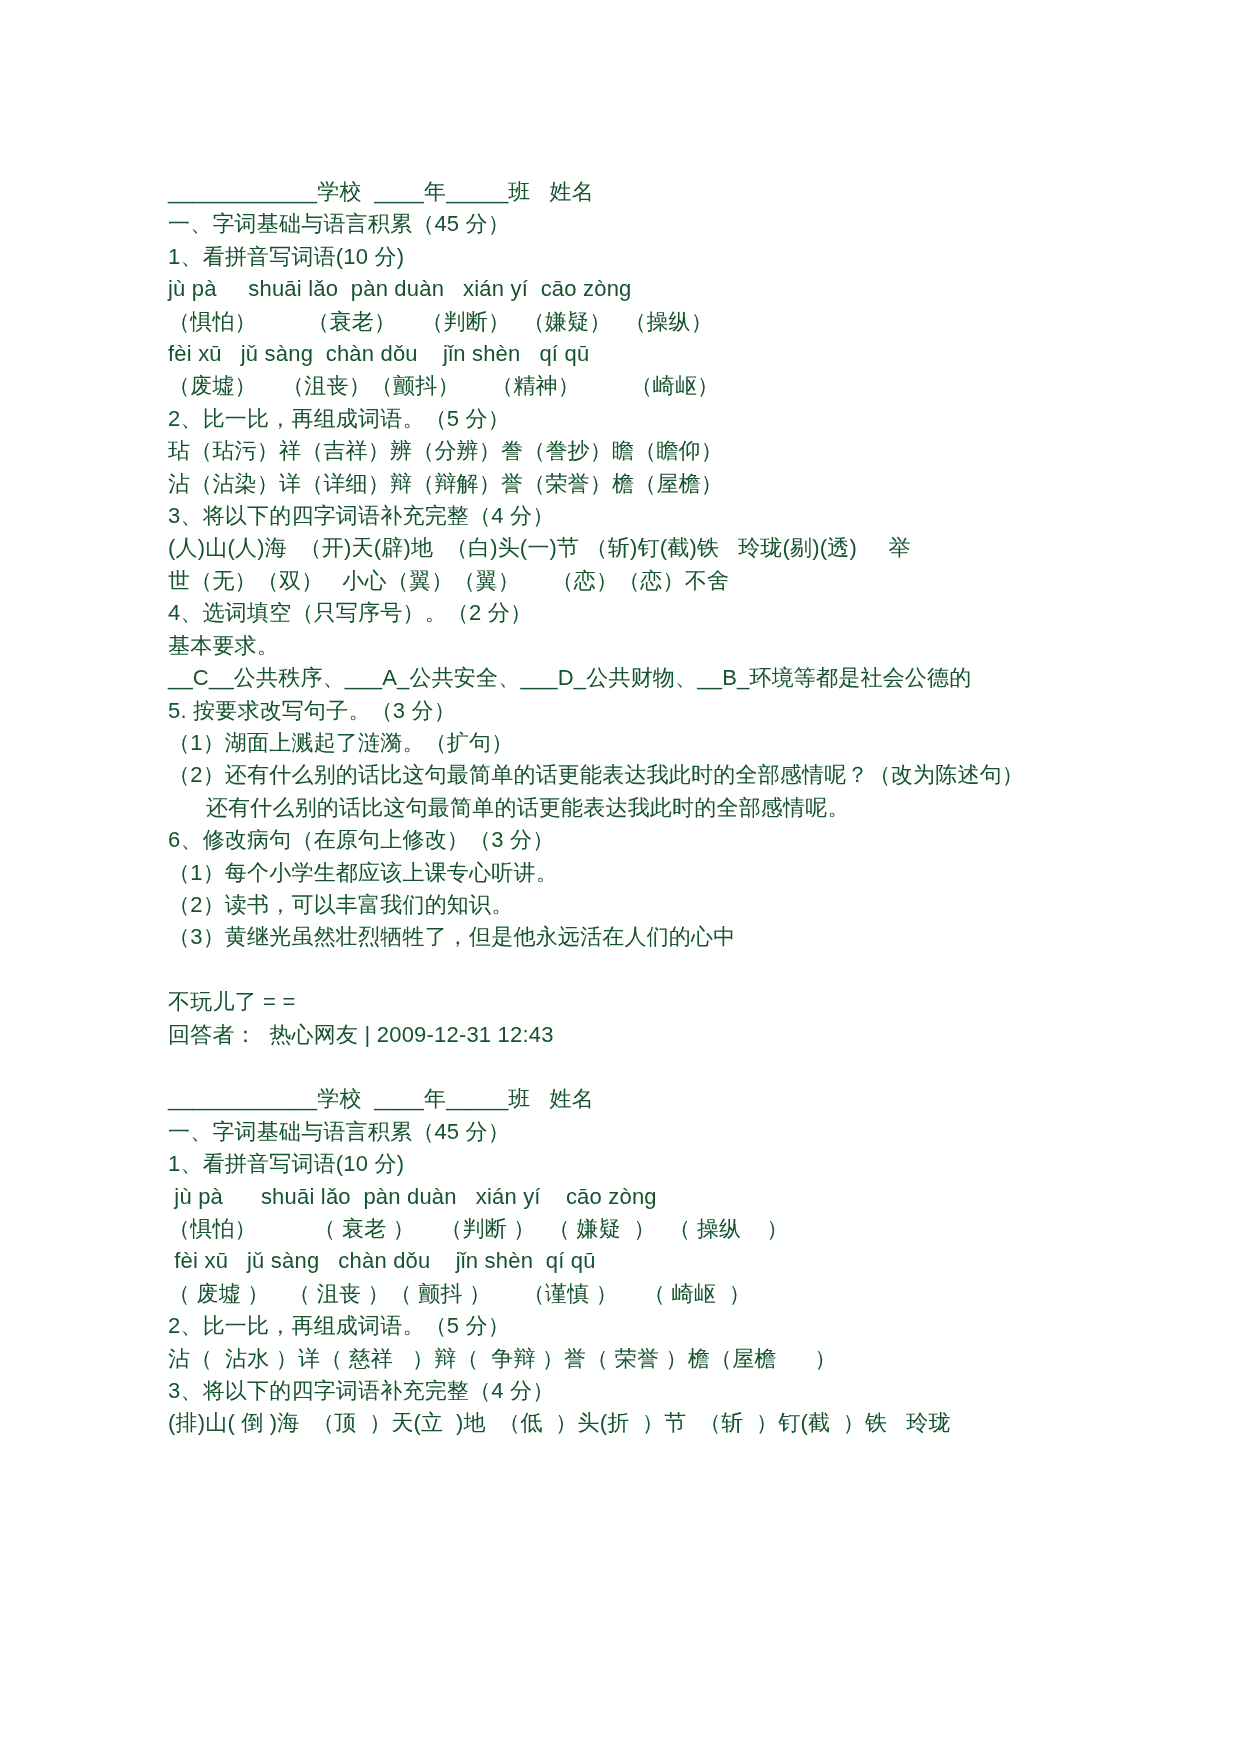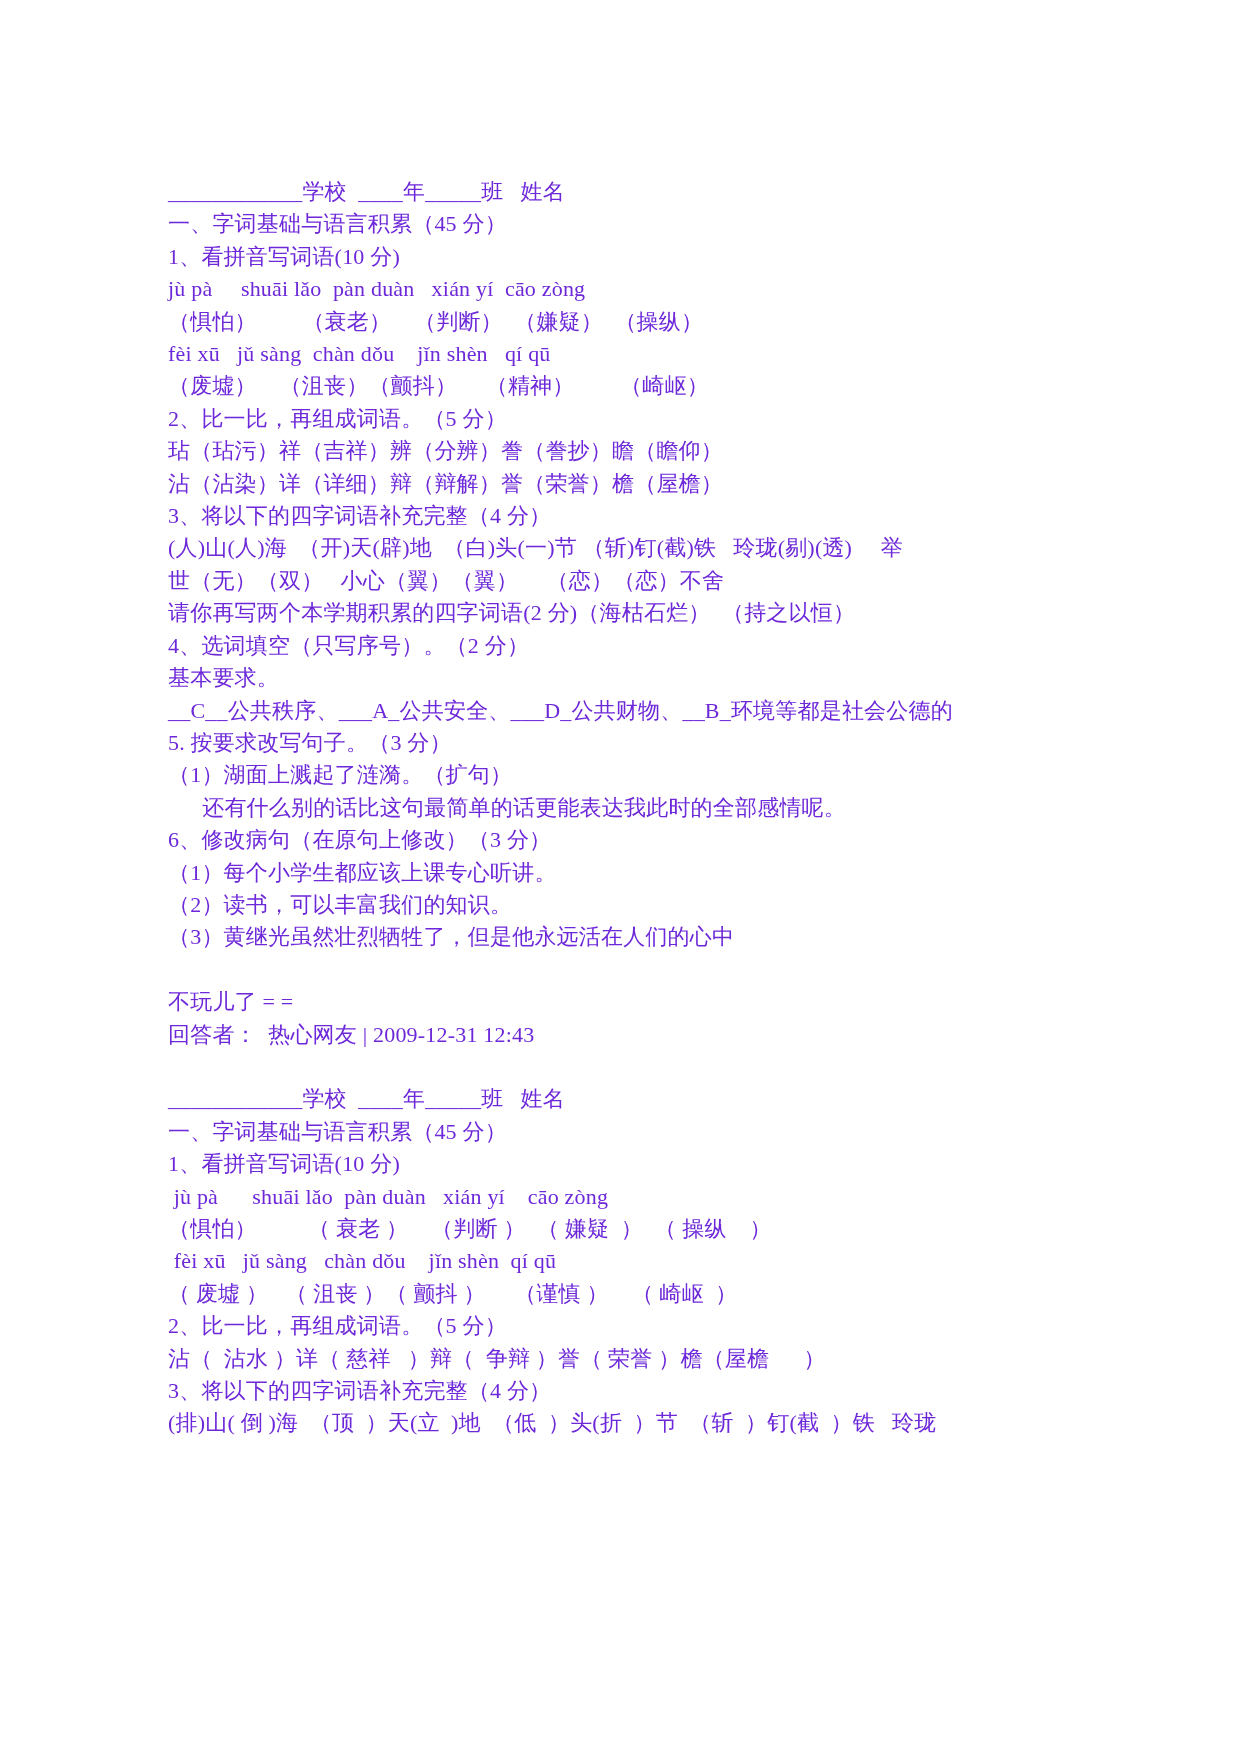--- a/index.html
+++ b/index.html
@@ -5,22 +5,22 @@
   html, body {
     margin: 0;
     padding: 0;
     background: #ffffff;
   }
   .page {
     position: relative;
     width: 1106px;
     height: 1754px;
     background: #ffffff;
-    color: #6d28d9;
-    font-family: Liberation Serif, serif;
+    color: #14532d;
+    font-family: Liberation Sans, sans-serif;
     overflow: hidden;
   }
   .content {
     position: absolute;
     left: 168px;
     top: 176px;
     right: 66px;
   }
   .doc-line {
     font-size: 22px;
@@ -41,26 +41,26 @@
       <div class="doc-line">jù pà     shuāi lǎo  pàn duàn   xián yí  cāo zòng</div>
       <div class="doc-line">（惧怕）        （衰老）    （判断）  （嫌疑）  （操纵）</div>
       <div class="doc-line">fèi xū   jǔ sàng  chàn dǒu    jǐn shèn   qí qū</div>
       <div class="doc-line">（废墟）    （沮丧）（颤抖）     （精神）        （崎岖）</div>
       <div class="doc-line">2、比一比，再组成词语。（5 分）</div>
       <div class="doc-line">玷（玷污）祥（吉祥）辨（分辨）誊（誊抄）瞻（瞻仰）</div>
       <div class="doc-line">沾（沾染）详（详细）辩（辩解）誉（荣誉）檐（屋檐）</div>
       <div class="doc-line">3、将以下的四字词语补充完整（4 分）</div>
       <div class="doc-line">(人)山(人)海  （开)天(辟)地  （白)头(一)节 （斩)钉(截)铁   玲珑(剔)(透)     举</div>
       <div class="doc-line">世（无）（双）   小心（翼）（翼）     （恋）（恋）不舍</div>
-      <div class="doc-line">请你再写两个本学期积累的四字词语(2 分)（海枯石烂）  （持之以恒）</div>
       <div class="doc-line">4、选词填空（只写序号）。（2 分）</div>
       <div class="doc-line">基本要求。</div>
       <div class="doc-line">__C__公共秩序、___A_公共安全、___D_公共财物、__B_环境等都是社会公德的</div>
       <div class="doc-line">5. 按要求改写句子。（3 分）</div>
       <div class="doc-line">（1）湖面上溅起了涟漪。（扩句）</div>
+      <div class="doc-line">（2）还有什么别的话比这句最简单的话更能表达我此时的全部感情呢？（改为陈述句）</div>
       <div class="doc-line">      还有什么别的话比这句最简单的话更能表达我此时的全部感情呢。</div>
       <div class="doc-line">6、修改病句（在原句上修改）（3 分）</div>
       <div class="doc-line">（1）每个小学生都应该上课专心听讲。</div>
       <div class="doc-line">（2）读书，可以丰富我们的知识。</div>
       <div class="doc-line">（3）黄继光虽然壮烈牺牲了，但是他永远活在人们的心中</div>
       <div class="doc-line">&nbsp;</div>
       <div class="doc-line">不玩儿了 = =</div>
       <div class="doc-line">回答者：  热心网友 | 2009-12-31 12:43</div>
       <div class="doc-line">&nbsp;</div>
       <div class="doc-line">____________学校  ____年_____班   姓名</div>

